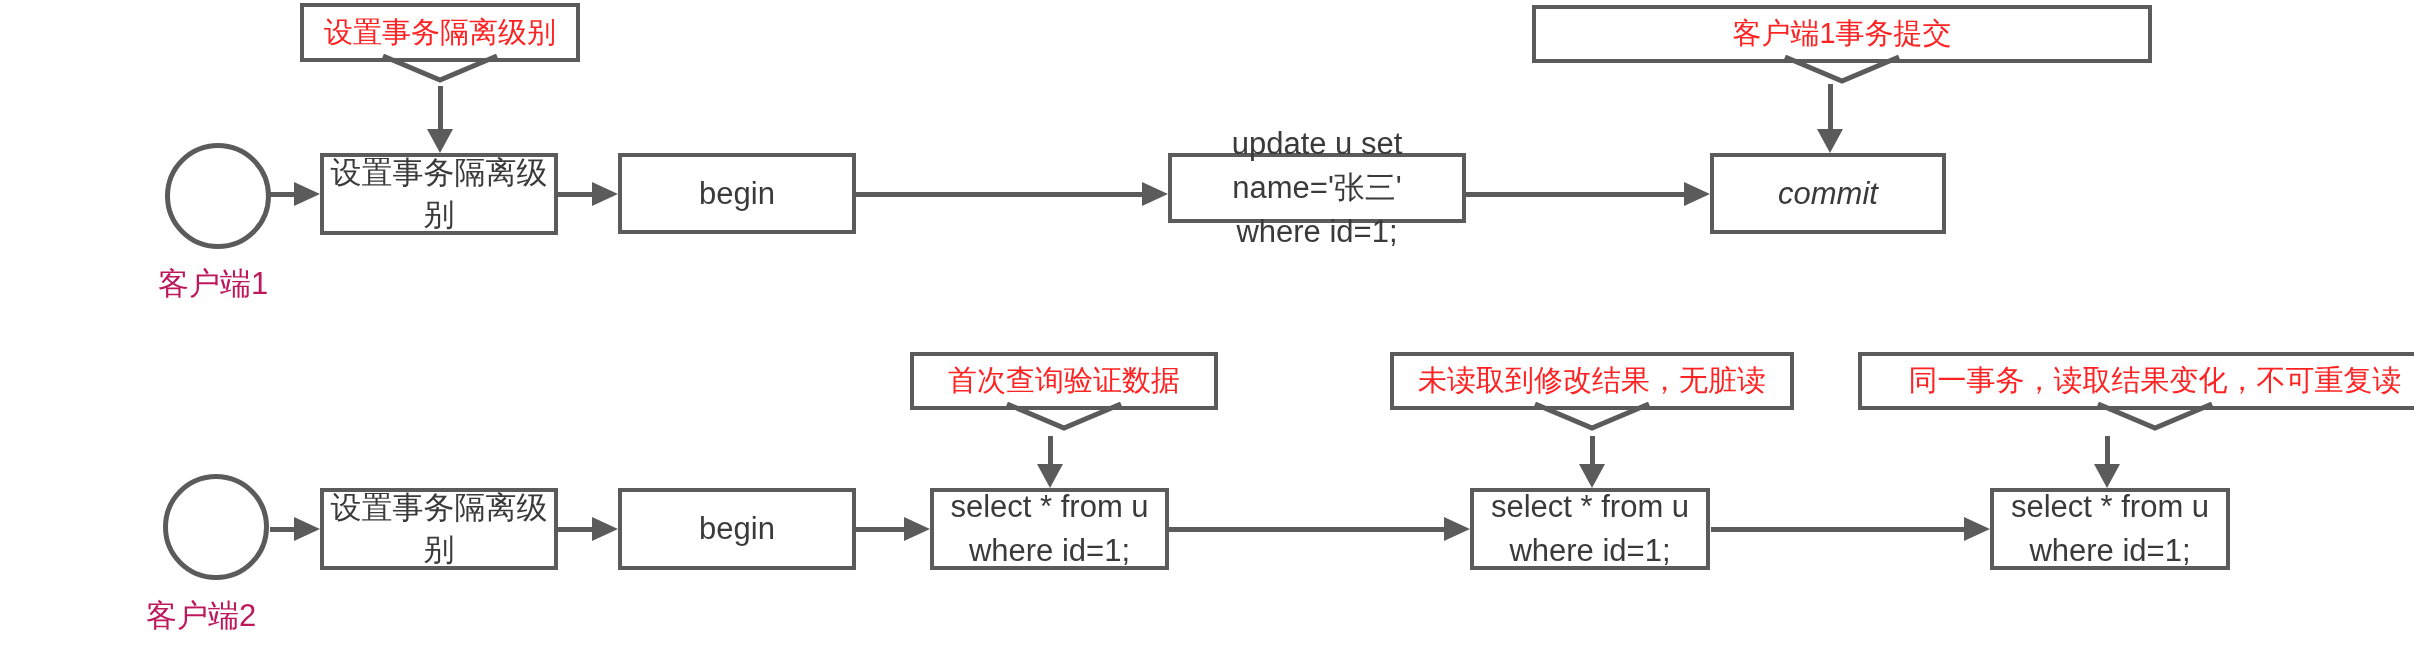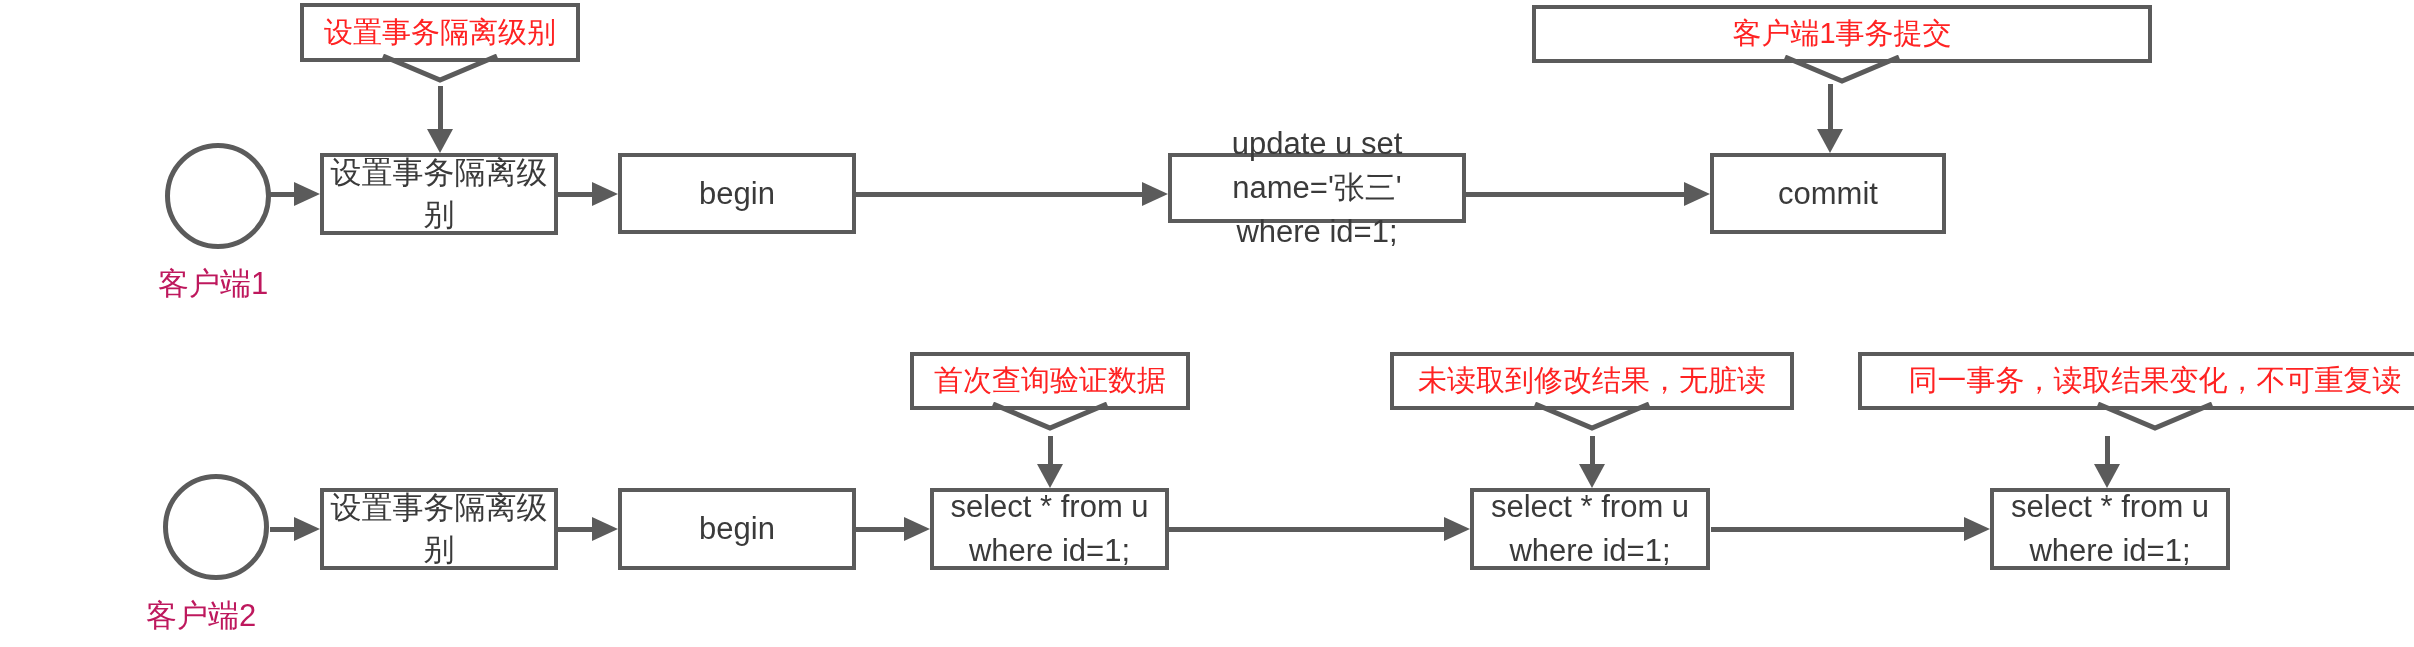--- a/index.html
+++ b/index.html
@@ -61,21 +61,21 @@
 
   <div class="node" style="left:320px; top:153px; width:238px; height:82px;">设置事务隔离级别</div>
 
   <div class="node" style="left:618px; top:153px; width:238px; height:81px;">begin</div>
 
   <div class="node multi" style="left:1168px; top:153px; width:298px; height:70px;">
     <div>update u set name='张三'</div>
     <div>where id=1;</div>
   </div>
 
-  <div class="node" style="left:1710px; top:153px; width:236px; height:81px;">commit</div>
+  <div class="node" style="left:1710px; top:153px; width:236px; height:81px;font-style:italic;">commit</div>
 
   <div class="callout" style="left:300px; top:3px; width:280px; height:59px;">
     <span>设置事务隔离级别</span>
     <svg class="tail" viewBox="0 0 130 30">
       <rect x="8" y="0" width="114" height="4" fill="#ffffff"></rect>
       <polyline points="8,2 65,26 122,2" fill="none" stroke="#5b5b5b" stroke-width="5"></polyline>
     </svg>
   </div>
 
   <div class="callout" style="left:1532px; top:5px; width:620px; height:58px;">
@@ -127,21 +127,21 @@
   <div class="node multi" style="left:1470px; top:488px; width:240px; height:82px;">
     <div>select * from u</div>
     <div>where id=1;</div>
   </div>
 
   <div class="node multi" style="left:1990px; top:488px; width:240px; height:82px;">
     <div>select * from u</div>
     <div>where id=1;</div>
   </div>
 
-  <div class="callout" style="left:910px; top:352px; width:280px; height:58px;">
+  <div class="callout" style="left:910px; top:352px; width:308px; height:58px;">
     <span>首次查询验证数据</span>
     <svg class="tail" viewBox="0 0 130 30">
       <rect x="8" y="0" width="114" height="4" fill="#ffffff"></rect>
       <polyline points="8,2 65,26 122,2" fill="none" stroke="#5b5b5b" stroke-width="5"></polyline>
     </svg>
   </div>
 
   <div class="callout" style="left:1390px; top:352px; width:404px; height:58px;">
     <span>未读取到修改结果，无脏读</span>
     <svg class="tail" viewBox="0 0 130 30">

